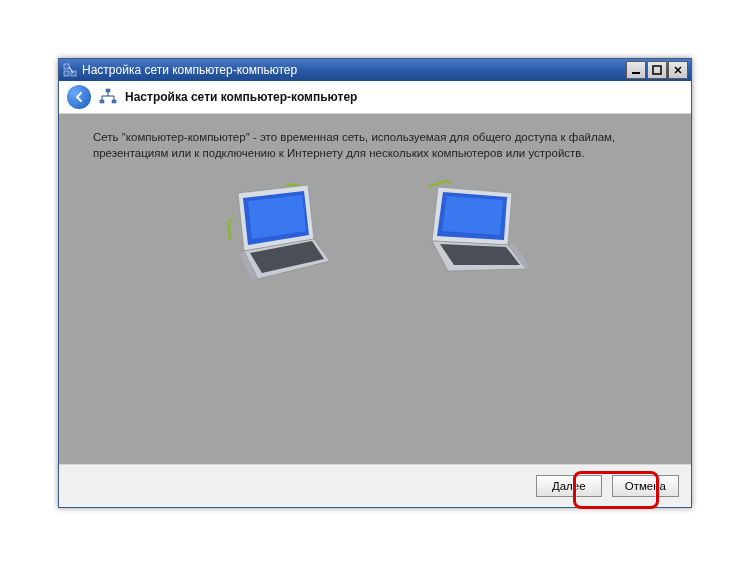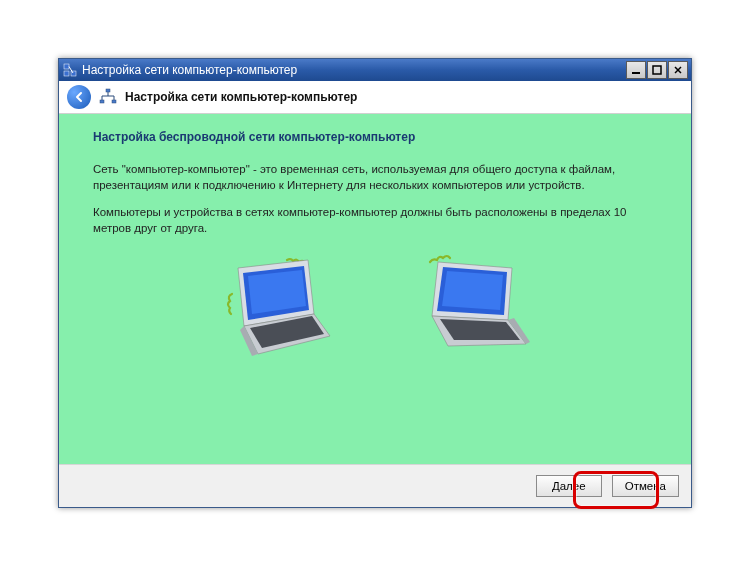--- a/index.html
+++ b/index.html
@@ -14,21 +14,21 @@
     position: relative;
     overflow: hidden;
   }
   .window {
     position: absolute;
     left: 58px;
     top: 58px;
     width: 632px;
     height: 448px;
     border: 1px solid #3a5a8a;
-    background: #86efac;
+    background: #a3a3a3;
     box-shadow: 0 0 6px rgba(0,0,0,0.4);
   }
   .titlebar {
     height: 22px;
     background: linear-gradient(to bottom, #4a7ac8 0%, #2a5aa8 50%, #1e4a90 100%);
     display: flex;
     align-items: center;
     padding: 0 3px;
     color: #fff;
     font-size: 12px;
@@ -194,23 +194,21 @@
         <line x1="9" y1="4" x2="9" y2="8" stroke="#2a4a7a"></line>
         <line x1="3" y1="12" x2="3" y2="8" stroke="#2a4a7a"></line>
         <line x1="15" y1="12" x2="15" y2="8" stroke="#2a4a7a"></line>
         <line x1="3" y1="8" x2="15" y2="8" stroke="#2a4a7a"></line>
       </svg>
     </span>
     <span class="nav-title">Настройка сети компьютер-компьютер</span>
   </div>
 
   <div class="content">
-    <div class="heading">Настройка беспроводной сети компьютер-компьютер</div>
     <div class="para">Сеть "компьютер-компьютер" - это временная сеть, используемая для общего доступа к файлам, презентациям или к подключению к Интернету для нескольких компьютеров или устройств.</div>
-    <div class="para">Компьютеры и устройства в сетях компьютер-компьютер должны быть расположены в пределах 10 метров друг от друга.</div>
 
     <div class="illustration">
       <span>
         <svg width="140" height="110" viewBox="0 0 140 110">
           <g transform="translate(25,8)">
             <path d="M 6 58 Q 3 55 5 52 Q 1 48 5 45 Q 2 40 7 38" fill="none" stroke="#8ab82a" stroke-width="2.2" stroke-linecap="round"></path>
             <path d="M 62 4 Q 66 2 68 5 Q 72 2 74 6 Q 79 3 80 8" fill="none" stroke="#8ab82a" stroke-width="2.2" stroke-linecap="round"></path>
           </g>
           <g transform="translate(10,10)">
             <polygon points="28,10 98,2 104,56 34,68" fill="#d8dde4" stroke="#888" stroke-width="0.6"></polygon>

